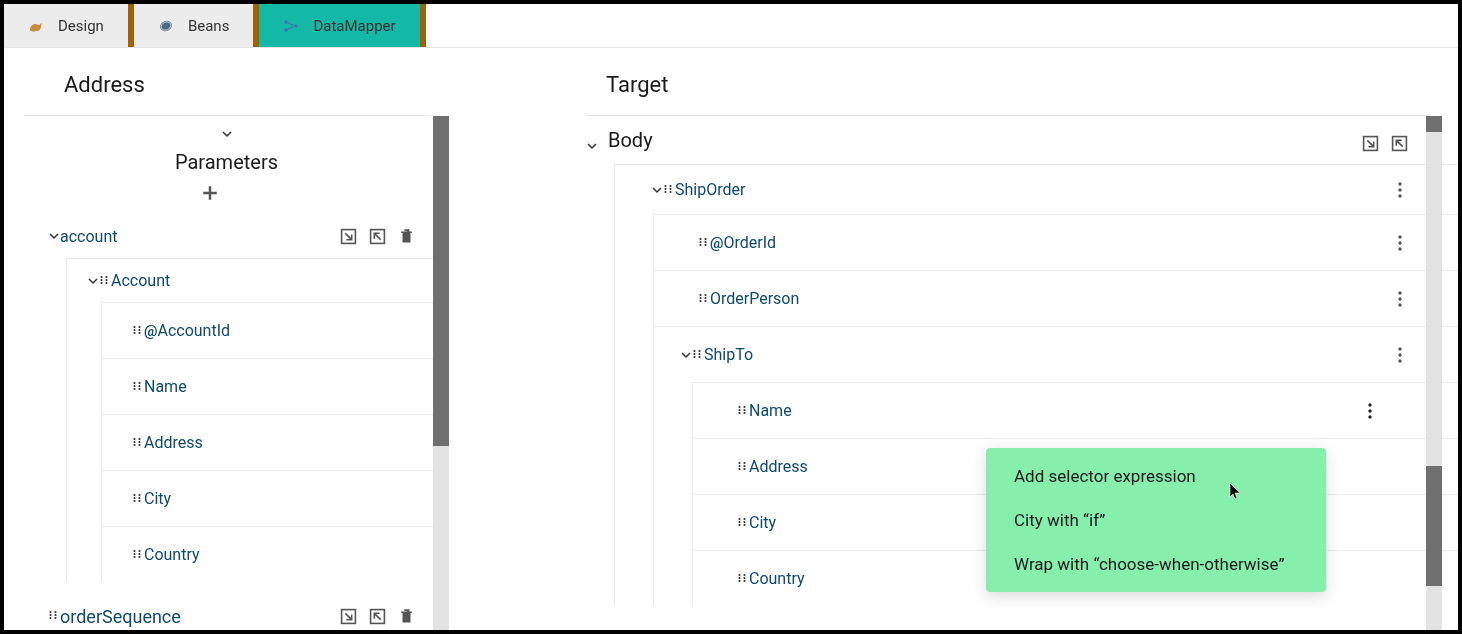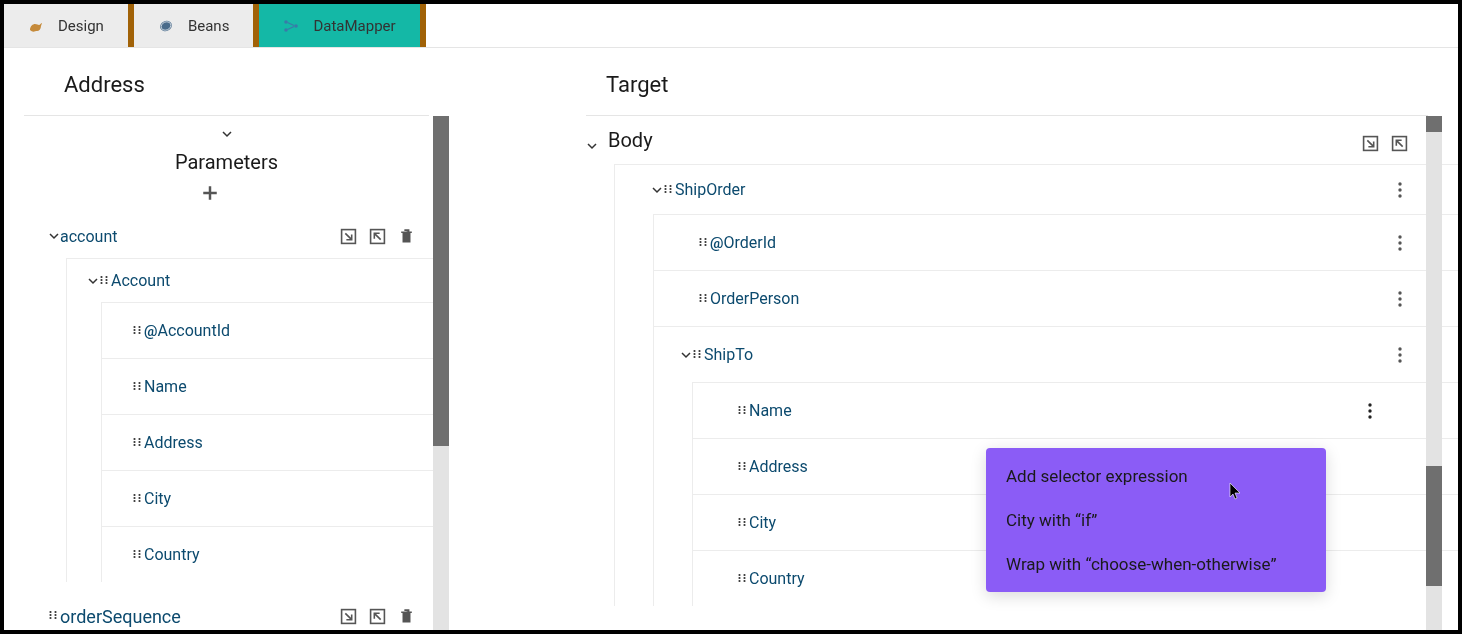--- a/index.html
+++ b/index.html
@@ -115,24 +115,24 @@
     .action-btn { cursor: pointer; display: inline-flex; }
     .plus-btn { font-size: 24px; color: #555; cursor: pointer; }
     .kebab { width: 16px; display: inline-flex; align-items: center; justify-content: center; cursor: pointer; color: #555; margin-left: auto; margin-right: 50px; }
     .tree-nest {
       margin-left: 36px;
       border-left: 1px solid #ececec;
     }
     .target-tree-root { padding-left: 0; }
     .context-menu {
       position: absolute;
-      background: #8b5cf6;
+      background: #86efac;
       box-shadow: 0 4px 16px rgba(0,0,0,0.15);
       border-radius: 4px;
-      padding: 6px 0;
+      padding: 6px 8px;
       z-index: 100;
       min-width: 340px;
     }
     .context-item {
       padding: 12px 20px;
       font-size: 17px;
       color: #1a1a1a;
       cursor: pointer;
     }
     .cursor {

